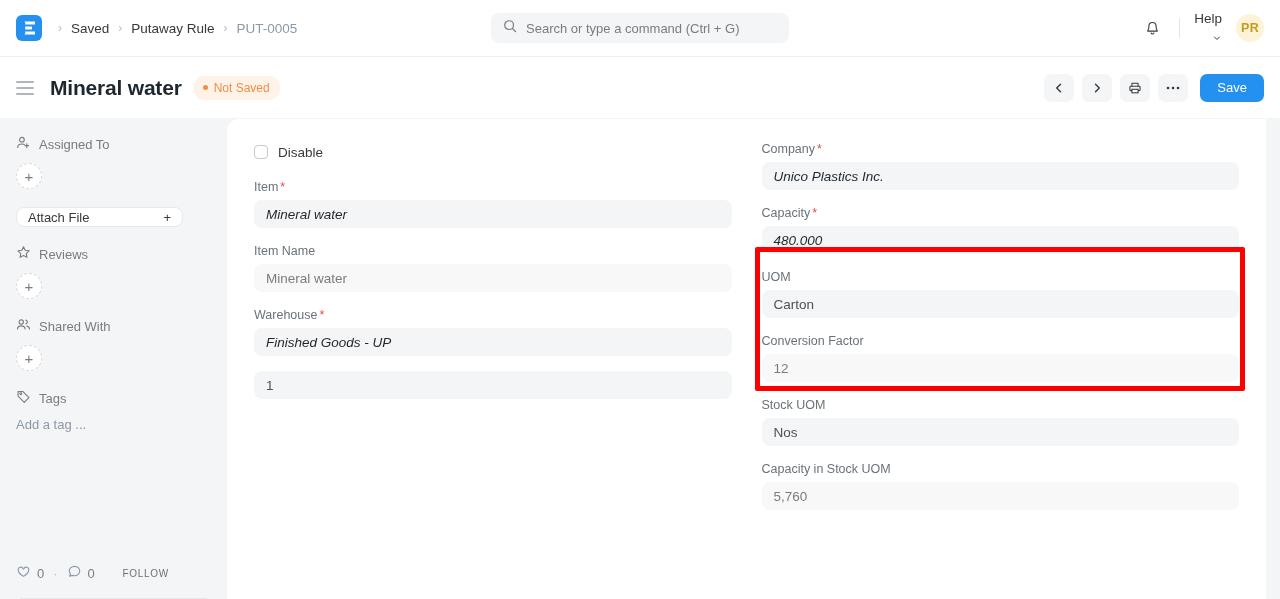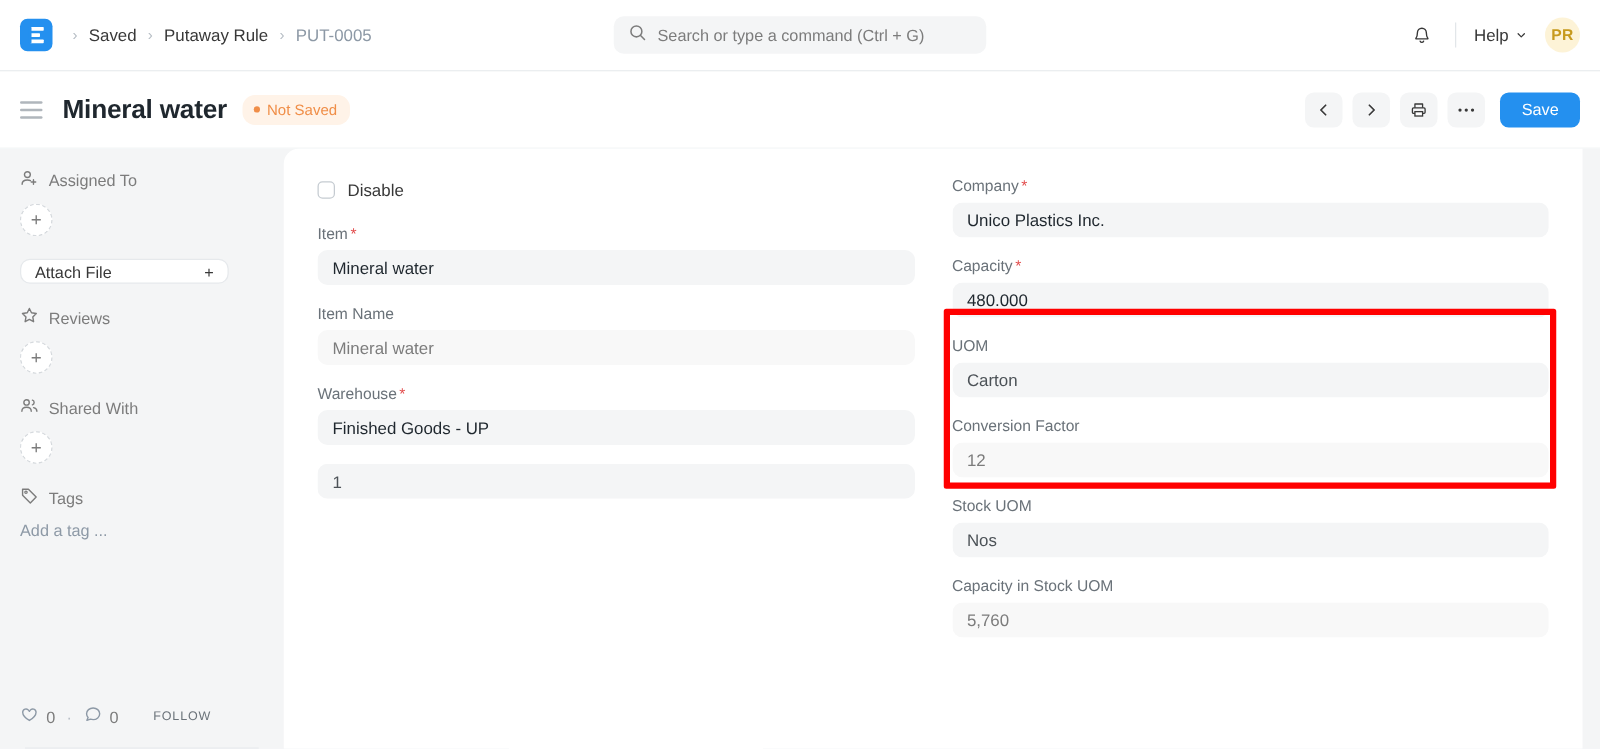--- a/index.html
+++ b/index.html
@@ -51,21 +51,21 @@
   .nav-right {
     margin-left: auto; display: flex; align-items: center; gap: 14px;
   }
   .icon-btn {
     width: 26px; height: 26px; display:flex; align-items:center; justify-content:center;
     cursor: pointer;
   }
   .nav-divider { width: 1px; height: 20px; background: #E2E6E9; }
   .help {
     display: flex; align-items: flex-end; gap: 5px;
-    font-size: 13.5px; color: #383838; cursor: pointer;
+    font-size: 13.5px; color: #383838; cursor: pointer; flex-direction: column;
   }
   .avatar {
     width: 28px; height: 28px; border-radius: 50%;
     background: #FDF3D7; color: #C79A1E;
     font-size: 12.5px; font-weight: 600;
     display: flex; align-items: center; justify-content: center;
     letter-spacing: .3px;
   }
 
   
@@ -181,21 +181,21 @@
     margin-bottom: 5px; line-height: 16px;
   }
   .req { color: #E24C4C; margin-left: 2px; }
   .fctl {
     height: 28px; border-radius: 8px; background: #F4F5F6;
     border: 1px solid transparent;
     display: flex; align-items: center;
     padding: 0 11px;
     font-size: 13.5px;
   }
-  .fctl.dark   { color: #1F272E; }
+  .fctl.dark   { color: #1F272E; font-style: italic; }
   .fctl.muted  { color: #7C7C7C; background: #F8F8F8; }
   .fctl.grey   { color: #4C5257; }
 
   
   .annot {
     position: absolute;
     border: 5px solid #FF0000;
     border-radius: 2px;
     pointer-events: none;
   }

